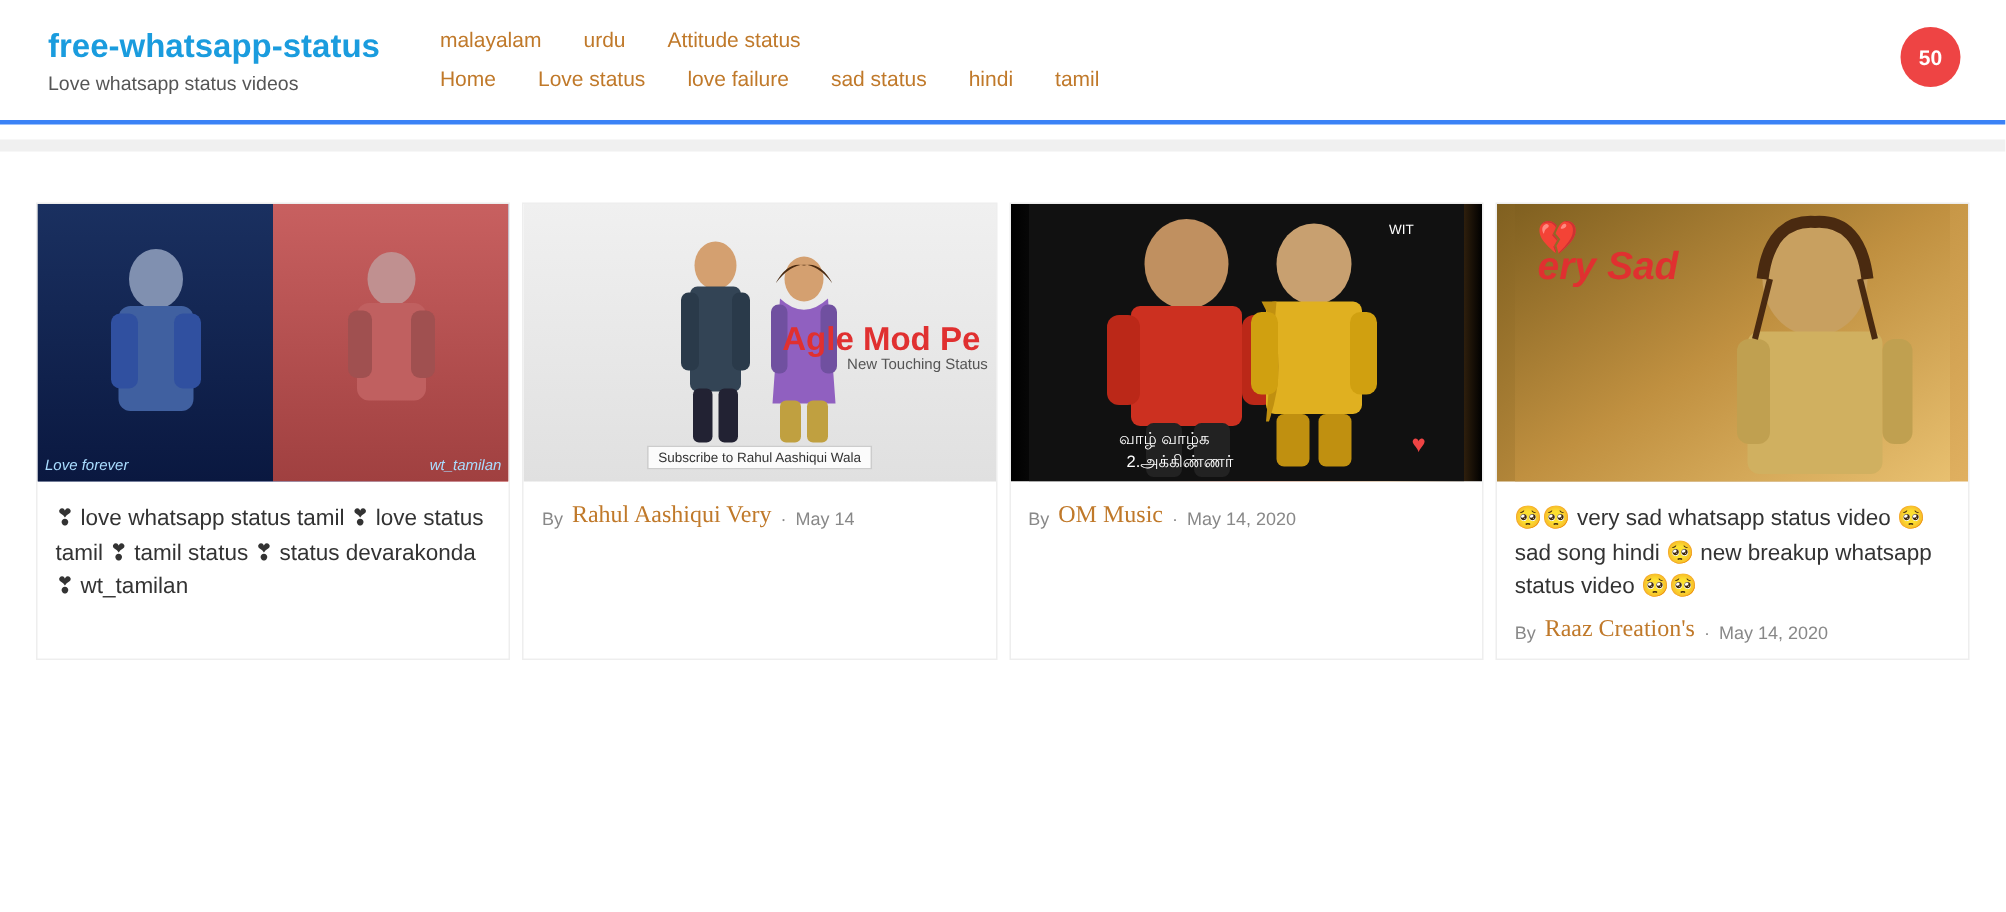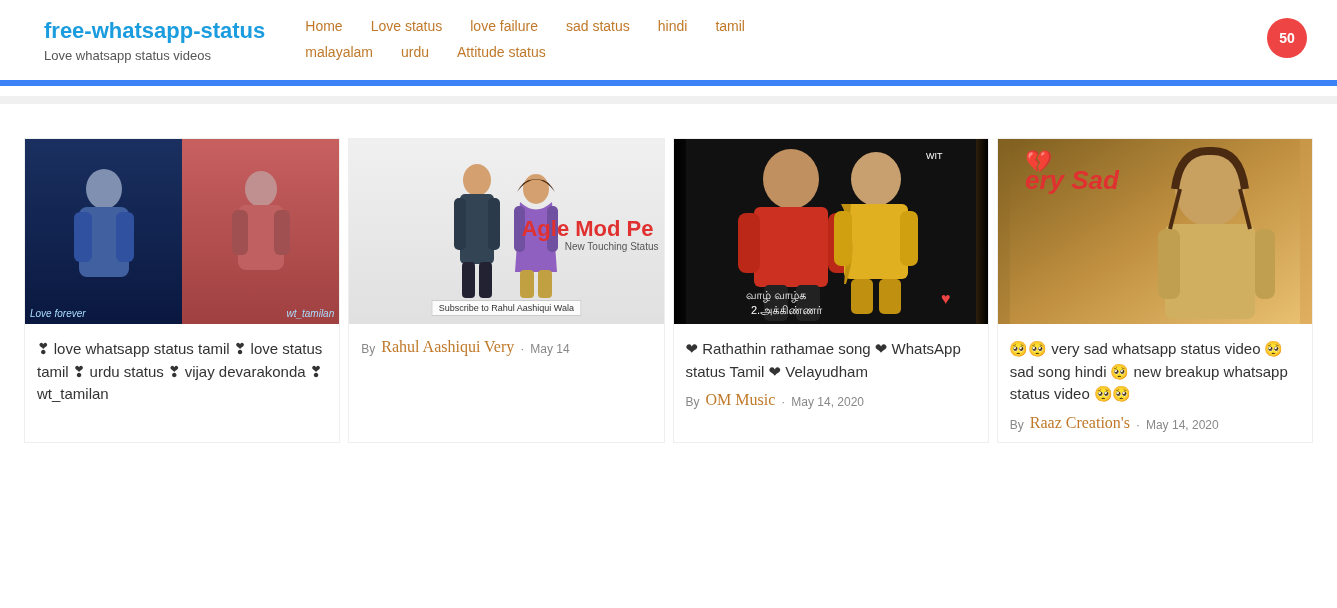--- a/index.html
+++ b/index.html
@@ -3,22 +3,22 @@
   <meta charset="utf-8">
   <style>
     * { margin: 0; padding: 0; box-sizing: border-box; }
     body { font-family: Arial, sans-serif; background: #fff; color: #333; }
 
     
     .header {
       display: flex;
       align-items: flex-start;
       justify-content: space-between;
-      padding: 18px 30px 10px 44px;
-      border-bottom: 6px solid #3b82f6;
+      padding: 18px 30px 10px 32px;
+      border-bottom: 3px solid #3b82f6;
     }
     .logo-area {
       min-width: 180px;
     }
     .logo-title {
       font-size: 22px;
       font-weight: bold;
       color: #1a9cde;
       line-height: 1.2;
     }
@@ -218,31 +218,31 @@
 </head>
 <body>
 
 <div class="header">
   <div class="logo-area">
     <div class="logo-title">free-whatsapp-status</div>
     <div class="logo-subtitle">Love whatsapp status videos</div>
   </div>
   <div class="nav-area">
     <div class="nav-row">
+      <a class="nav-link">malayalam</a>
+      <a class="nav-link">urdu</a>
+      <a class="nav-link">Attitude status</a>
+    </div>
+    <div class="nav-row">
       <a class="nav-link home">Home</a>
       <a class="nav-link">Love status</a>
       <a class="nav-link">love failure</a>
       <a class="nav-link">sad status</a>
       <a class="nav-link">hindi</a>
       <a class="nav-link">tamil</a>
-    </div>
-    <div class="nav-row">
-      <a class="nav-link">malayalam</a>
-      <a class="nav-link">urdu</a>
-      <a class="nav-link">Attitude status</a>
     </div>
   </div>
   <div class="corner-badge">50</div>
 </div>
 
 <div class="divider"></div>
 
 <div class="cards-grid">
 
   <div class="card">
@@ -262,21 +262,21 @@
             <rect x="12" y="38" width="46" height="65" rx="8" fill="#c06060"></rect>
             <rect x="6" y="43" width="16" height="45" rx="6" fill="#a05050"></rect>
             <rect x="48" y="43" width="16" height="45" rx="6" fill="#a05050"></rect>
           </svg>
         </div>
         <div class="thumb-1-text" style="position:absolute;bottom:5px;left:5px;color:#adf;font-size:10px;font-style:italic;">Love forever</div>
         <div style="position:absolute;bottom:5px;right:5px;color:#adf;font-size:10px;font-style:italic;">wt_tamilan</div>
       </div>
     </div>
     <div class="card-content">
-      <div class="card-title">❣ love whatsapp status tamil ❣ love status tamil ❣ urdu status ❣ vijay devarakonda ❣ wt_tamilan</div>
+      <div class="card-title">❣ love whatsapp status tamil ❣ love status tamil ❣ tamil status ❣ status devarakonda ❣ wt_tamilan</div>
     </div>
   </div>
 
   <div class="card">
     <div class="card-thumb thumb-2">
       <div class="anime-figures">
         <svg width="50" height="140" viewBox="0 0 50 140">
           <ellipse cx="25" cy="18" rx="14" ry="16" fill="#d4a070"></ellipse>
           <rect x="8" y="32" width="34" height="70" rx="5" fill="#334455"></rect>
           <rect x="2" y="36" width="12" height="52" rx="5" fill="#2a3a4a"></rect>
@@ -331,21 +331,20 @@
 
           <text x="60" y="160" fill="white" font-size="11" font-family="Arial">வாழ் வாழ்க</text>
           <text x="65" y="175" fill="white" font-size="11" font-family="Arial">2.அக்கிண்ணர்</text>
           <text x="240" y="20" fill="white" font-size="9" font-family="Arial">WIT</text>
 
           <text x="255" y="165" fill="#e44" font-size="16">♥</text>
         </svg>
       </div>
     </div>
     <div class="card-content">
-      <div class="card-title">❤ Rathathin rathamae song ❤ WhatsApp status Tamil ❤ Velayudham</div>
       <div class="card-meta">
         <span class="card-meta-by">By</span>
         <span class="card-meta-author">OM Music</span>
         <span class="card-meta-dot">·</span>
         <span class="card-meta-date">May 14, 2020</span>
       </div>
     </div>
   </div>
 
   <div class="card">

